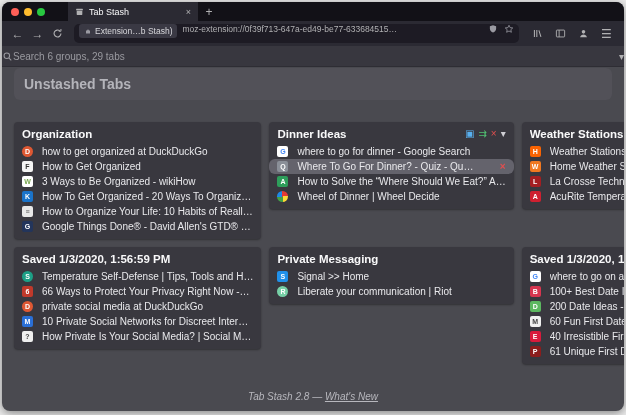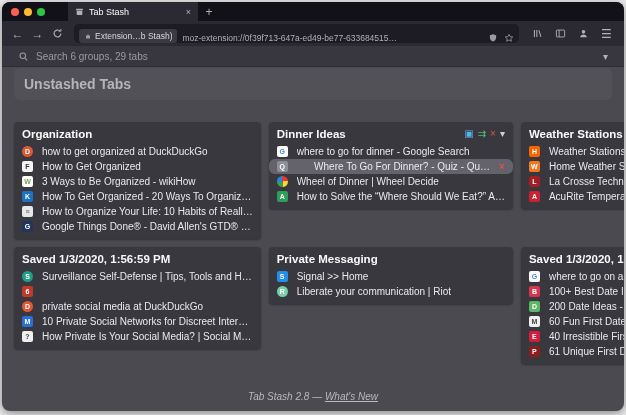--- a/index.html
+++ b/index.html
@@ -26,53 +26,53 @@
   .tab-favicon { color: #b1b1b3; display: flex; }
   .tab-title { flex: 1; white-space: nowrap; overflow: hidden; }
   .tab-close { color: #b1b1b3; font-size: 9px; }
   .newtab { width: 22px; color: #b1b1b3; display: flex; align-items: center; justify-content: center; font-size: 12px; }
 
   
   .navbar { height: 25px; background: #2b2a33; display: flex; align-items: center; padding: 0 7px; gap: 3px; flex: none; }
   .nav-btn { width: 17px; height: 17px; display: flex; align-items: center; justify-content: center;
              color: #b1b1b3; font-size: 12px; border-radius: 3px; flex: none; }
   .urlbar { flex: 1; height: 19px; background: #1d1b24; border-radius: 5px; display: flex;
-            align-items: flex-end; padding: 0 5px; margin: 0 5px; gap: 5px; min-width: 0; }
+            align-items: flex-start; padding: 0 5px; margin: 0 5px; gap: 5px; min-width: 0; }
   .chip { display: flex; align-items: center; gap: 3px; background: #3a3944; border-radius: 3px;
           padding: 2px 5px; color: #d7d7db; font-size: 8.5px; white-space: nowrap; flex: none; }
   .chip svg { color: #9a9aa2; }
   .url-text { color: #b1b1b3; font-size: 8.5px; white-space: nowrap; overflow: hidden; flex: 1; }
   .urlbar-icons { display: flex; gap: 6px; color: #9a9aa2; flex: none; }
   .right-icons { display: flex; gap: 8px; color: #b1b1b3; align-items: center; padding: 0 3px; flex: none; }
   .right-icons .nav-btn { width: 15px; }
 
   
   .searchbar { height: 21px; background: #38373f; border-bottom: 1px solid #2e2d34;
-               display: flex; align-items: center; padding: 0 16px; gap: 7px; color: #9a9aa0; flex: none; }
+               display: flex; align-items: center; padding: 0 0; color: #9a9aa0; flex: none; }
   .search-input { flex: 1; background: transparent; border: none; outline: none;
                   color: #c7c7cc; font-size: 10px; font-family: inherit; }
   .search-input::placeholder { color: #9a9aa0; }
   .sb-chevron { color: #b1b1b3; font-size: 10px; }
 
   
   .content { flex: 1; padding: 1px 12px 0; display: flex; flex-direction: column; overflow: hidden; }
   .unstashed { background: #525158; border-radius: 6px; padding: 7px 10px; margin-bottom: 22px; }
   .unstashed-title { font-size: 14px; font-weight: bold; color: #b4b4ba; }
 
   .grid { display: grid; grid-template-columns: repeat(3, 1fr); gap: 8px; align-items: start; }
   .card { background: #39383f; border-radius: 4px; padding-bottom: 5px; box-shadow: 0 1px 2px rgba(0,0,0,.35); }
   .card-header { display: flex; align-items: center; padding: 6px 8px 4px; gap: 4px; }
   .card-title { font-size: 11.5px; color: #f9f9fa; font-weight: bold; flex: 1;
                 white-space: nowrap; overflow: hidden; }
   .card-actions { display: flex; gap: 4px; align-items: center; }
   .card-actions span { font-size: 10px; line-height: 1; cursor: default; }
 
   .items { list-style: none; }
   .item { display: flex; align-items: center; gap: 9px; padding: 0 8px; height: 15px; }
-  .item.selected { background: #64636c; border-radius: 6px; text-align: right; }
+  .item.selected { background: #64636c; border-radius: 6px; }
   .favicon { width: 11px; height: 11px; border-radius: 2px; display: flex; align-items: center;
              justify-content: center; font-size: 7px; font-weight: bold; flex: none; line-height: 1; }
   .favicon.circle { border-radius: 50%; }
   .item-label { font-size: 10px; color: #e9e9ec; white-space: nowrap; overflow: hidden; flex: 1; }
   .item-close { color: #e14f4f; font-weight: bold; font-size: 10px; flex: none; }
 
   .footer { margin-top: auto; text-align: center; padding: 6px 0 9px; font-style: italic;
             font-size: 10px; color: #b7b7bd; }
   .footer-link { text-decoration: underline; cursor: pointer; }
 
@@ -227,30 +227,30 @@
 
   </li>
 
   <li class="item selected">
     <span class="favicon" style="background: rgb(138, 143, 152); color: rgb(255, 255, 255);">Q</span>
     <span class="item-label">Where To Go For Dinner? - Quiz - Qu…</span>
     <span class="item-close">×</span>
   </li>
 
   <li class="item">
+    <span class="favicon" style="background: rgb(46, 158, 91); color: rgb(255, 255, 255);">A</span>
+    <span class="item-label">How to Solve the “Where Should We Eat?” A…</span>
+
+  </li>
+
+  <li class="item">
     <span class="favicon circle" style="background: conic-gradient(rgb(229, 57, 53) 0deg, rgb(229, 57, 53) 90deg, rgb(253, 216, 53) 0deg, rgb(253, 216, 53) 180deg, rgb(67, 160, 71) 0deg, rgb(67, 160, 71) 270deg, rgb(30, 136, 229) 0deg, rgb(30, 136, 229) 360deg); color: rgb(255, 255, 255);"></span>
     <span class="item-label">Wheel of Dinner | Wheel Decide</span>
 
   </li>
-
-  <li class="item">
-    <span class="favicon" style="background: rgb(46, 158, 91); color: rgb(255, 255, 255);">A</span>
-    <span class="item-label">How to Solve the “Where Should We Eat?” A…</span>
-
-  </li>
 </ul>
   </section>
 
   <section class="card">
     <header class="card-header">
       <h3 class="card-title">Weather Stations</h3>
       <span class="card-actions"></span>
     </header>
     <ul class="items">
   <li class="item">
@@ -280,26 +280,27 @@
   </section>
 
   <section class="card">
     <header class="card-header">
       <h3 class="card-title">Saved 1/3/2020, 1:56:59 PM</h3>
       <span class="card-actions"></span>
     </header>
     <ul class="items">
   <li class="item">
     <span class="favicon circle" style="background: rgb(29, 159, 134); color: rgb(255, 255, 255);">S</span>
-    <span class="item-label">Surveillance Self-Defense | Tips, Tools and H…</span>
+    <span class="item-label">Temperature Self-Defense | Tips, Tools and H…</span>
 
   </li>
 
   <li class="item">
     <span class="favicon" style="background: rgb(192, 57, 43); color: rgb(255, 255, 255);">6</span>
+    <span class="item-label">66 Ways to Protect Your Privacy Right Now -…</span>
 
   </li>
 
   <li class="item">
     <span class="favicon circle" style="background: rgb(222, 88, 51); color: rgb(255, 255, 255);">D</span>
     <span class="item-label">private social media at DuckDuckGo</span>
 
   </li>
 
   <li class="item">

